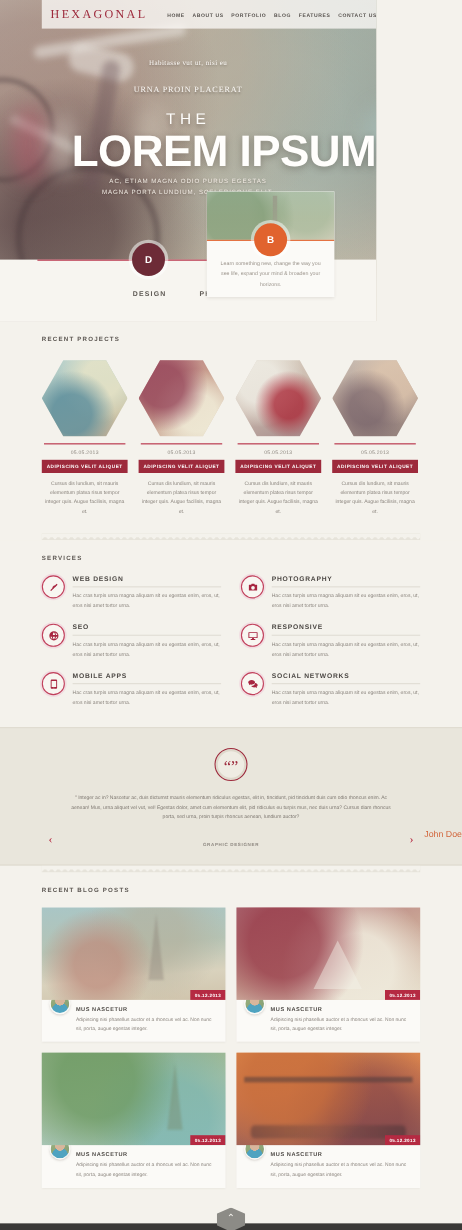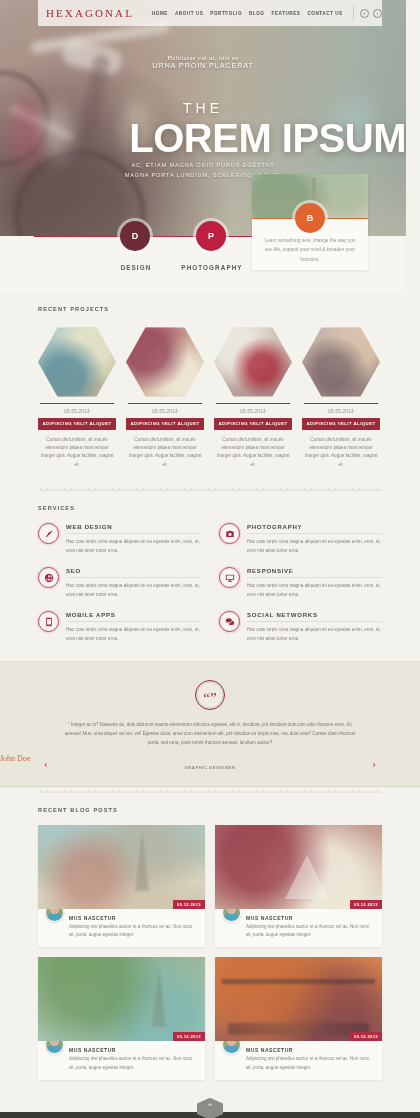--- a/index.html
+++ b/index.html
@@ -9,21 +9,21 @@
     background:#f4f2ec;
     width:420px;
     overflow-x:hidden;
     color:#5a5550;
   }
   .page { width:420px; position:relative; }
 
   
   .hero {
     position:relative;
-    width:406px; height:292px;
+    width:342px; height:292px;
     background:
       radial-gradient(circle at 18% 72%, rgba(60,40,45,.55) 0 12%, rgba(0,0,0,0) 40%),
       radial-gradient(circle at 8% 30%, rgba(150,120,115,.5) 0 18%, rgba(0,0,0,0) 46%),
       radial-gradient(circle at 44% 18%, rgba(190,170,150,.55) 0 22%, rgba(0,0,0,0) 55%),
       radial-gradient(circle at 72% 40%, rgba(175,190,180,.55) 0 22%, rgba(0,0,0,0) 58%),
       radial-gradient(circle at 92% 20%, rgba(120,160,155,.45) 0 20%, rgba(0,0,0,0) 52%),
       radial-gradient(circle at 60% 82%, rgba(205,190,165,.6) 0 25%, rgba(0,0,0,0) 60%),
       linear-gradient(170deg,#c8bfb2 0%,#b9a899 30%,#9e8d84 58%,#b6a89a 78%,#cfc6b6 100%);
     overflow:hidden;
   }
@@ -74,22 +74,22 @@
     font-size:4.6px; display:flex; align-items:center; justify-content:center;
     font-family:"Liberation Serif", serif;
   }
 
   .hero-top-text { position:absolute; top:54px; width:100%; text-align:center; z-index:4; }
   .hero-top-text .l1 {
     font-family:"Liberation Serif", serif; font-size:6.4px; color:#fdfbf8;
     letter-spacing:.4px; text-shadow:0 1px 2px rgba(60,50,45,.45);
   }
   .hero-top-text .l2 {
-    font-family:Liberation Sans, sans-serif; font-size:7.4px; color:#fdfbf8;
-    letter-spacing:.8px; margin-top:0; text-shadow:0 1px 2px rgba(60,50,45,.45);
+    font-family:Liberation Serif, serif; font-size:7.4px; color:#fdfbf8;
+    letter-spacing:.8px; margin-top:16px; text-shadow:0 1px 2px rgba(60,50,45,.45);
   }
   .hero-the {
     position:absolute; top:100px; width:100%; text-align:center; z-index:4;
     font-size:14px; color:#fefdfb; letter-spacing:4px;
     text-shadow:0 2px 4px rgba(60,45,40,.4);
   }
   .hero-big {
     position:absolute; top:116px; width:100%; text-align:right; z-index:4;
     font-size:40px; font-weight:bold; color:#fffefc; letter-spacing:-0.5px;
     text-shadow:0 2px 7px rgba(60,45,40,.35);
@@ -236,22 +236,22 @@
     display:flex; align-items:center; justify-content:center;
     background:#efece3; color:#9d2a3c;
     font-family:"Liberation Serif", serif; font-size:15px; line-height:1;
     padding-top:6px;
   }
   .q-text {
     width:292px; margin:10px auto 0; text-align:center;
     font-size:4.55px; line-height:2.0; color:#7e7871;
   }
   .q-name {
-    text-align:left; margin-top:7px;
-    font-family:Liberation Serif, serif; font-size:8px; color:#d2663c;
+    text-align:right; margin-top:7px;
+    font-family:Liberation Sans, sans-serif; font-size:8px; color:#d2663c;
   }
   .q-role {
     text-align:center; margin-top:2px; font-size:4.1px;
     letter-spacing:.6px; color:#8e8881; font-weight:bold;
   }
   .arw {
     position:absolute; top:96px; font-size:11px; color:#b52a42;
     font-family:"Liberation Serif", serif; line-height:1; cursor:pointer;
   }
   .arw-l { left:44px; }

